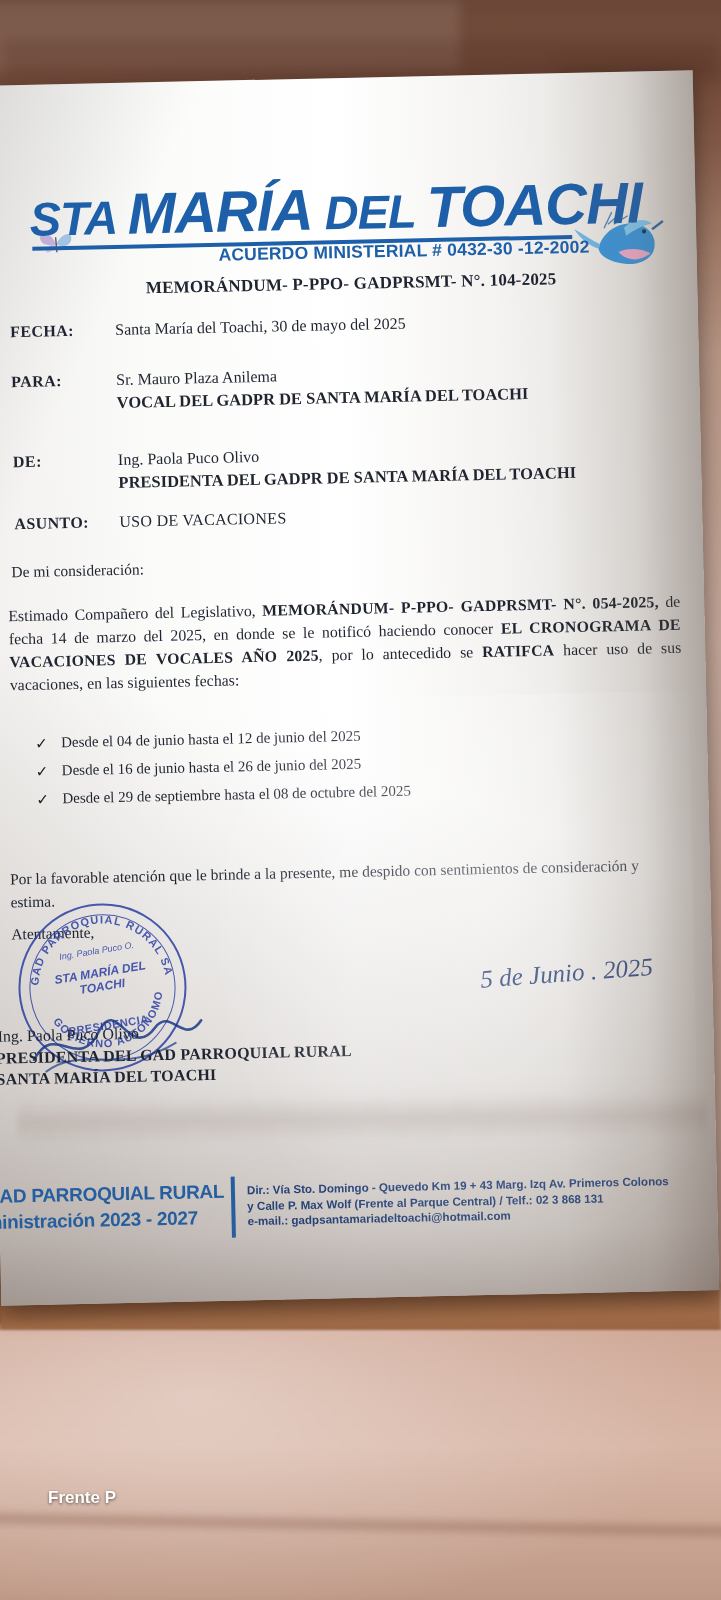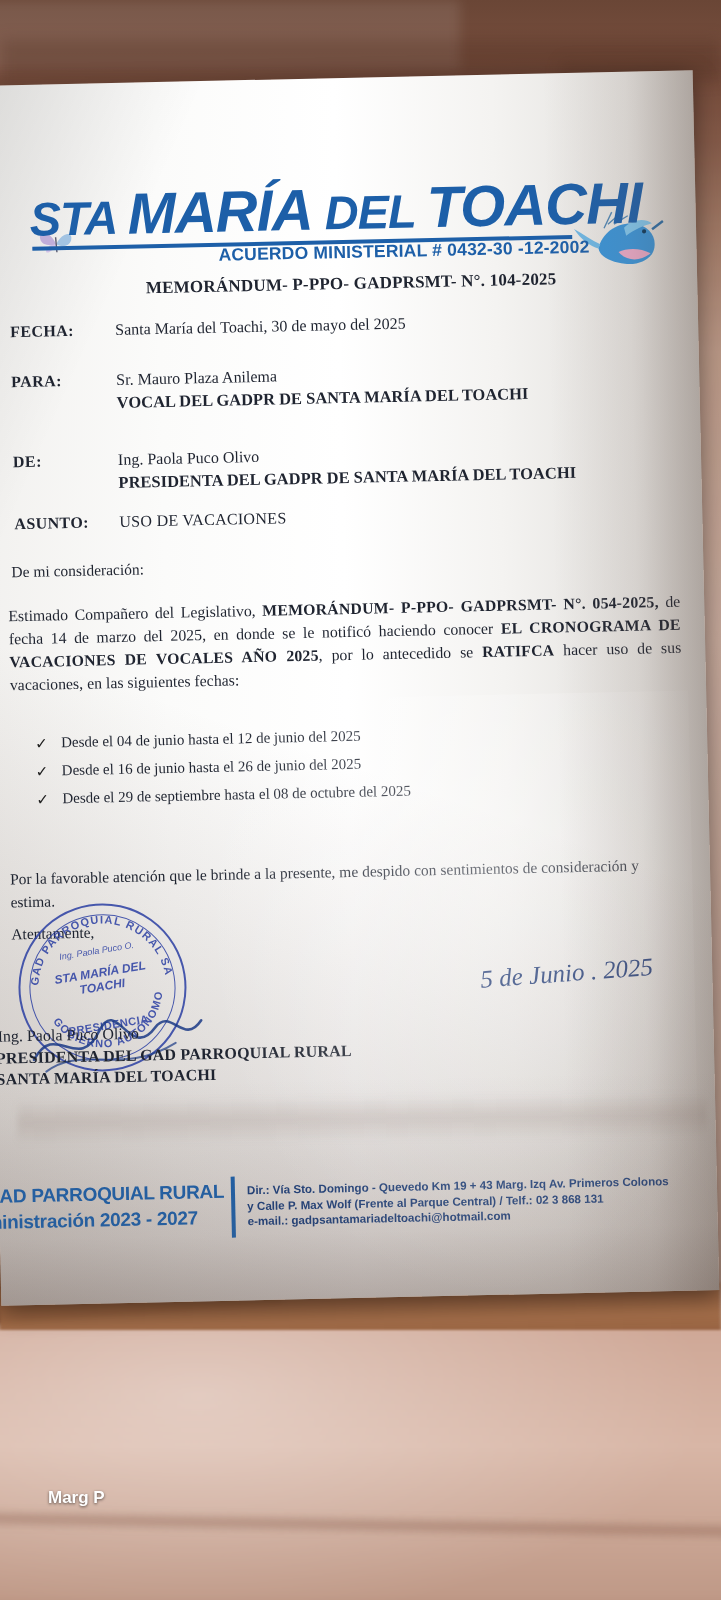--- a/index.html
+++ b/index.html
@@ -547,14 +547,14 @@
       </div>
 
     </div>
 
     <div class="paper-gloss"></div>
     <div class="paper-crease"></div>
     <div class="paper-shadow-r"></div>
     <div class="paper-shadow-b"></div>
   </div>
 
-  <div class="user-tag">Marg P</div>
+  <div class="user-tag">Frente P</div>
 </div>
 
 </body></html>

